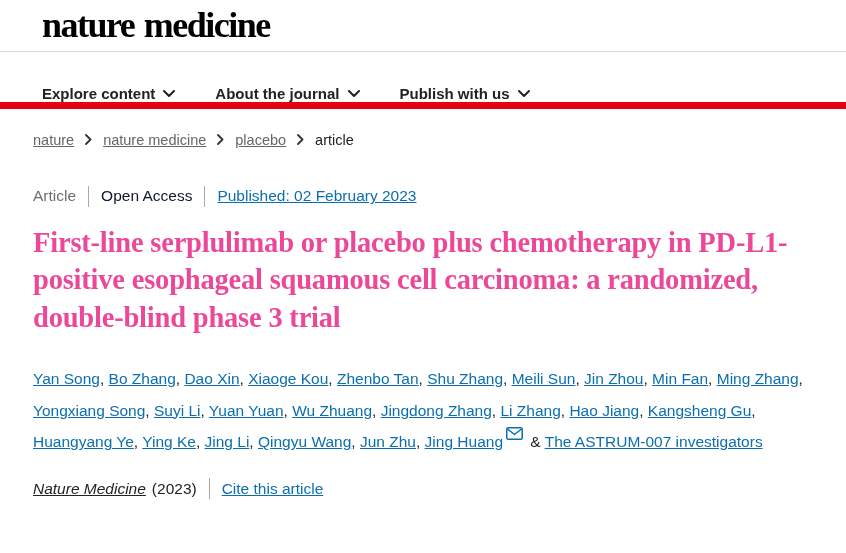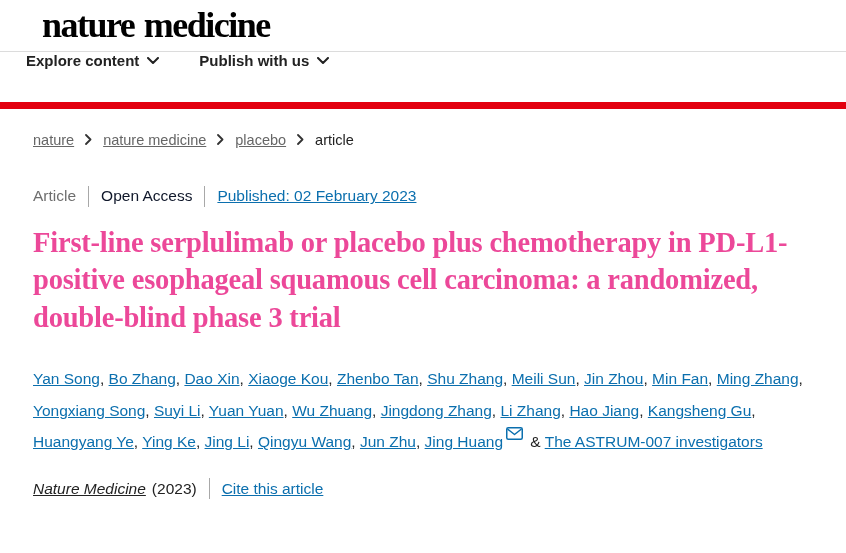--- a/index.html
+++ b/index.html
@@ -6,21 +6,21 @@
   html, body { width: 846px; height: 553px; background: #ffffff; overflow: hidden;
     font-family: "Liberation Sans", sans-serif; color: #222222; }
 
   
   .header { padding: 7px 0 6px 42px; }
   .logo { font-family: "Liberation Serif", serif; font-weight: 700; font-size: 36px;
     letter-spacing: -1.5px; word-spacing: 2px; color: #000; line-height: 1.05;
     text-decoration: none; display: inline-block; }
   .header-divider { border: none; border-top: 1px solid #dcdcdc; }
 
-  .nav { height: 50px; display: flex; align-items: flex-start; gap: 40px; padding-left: 26px; }
+  .nav { height: 50px; display: flex; align-items: flex-end; gap: 40px; padding-left: 42px; }
   .nav-item { display: inline-flex; align-items: center; gap: 8px; font-weight: 700;
     font-size: 15px; color: #222; text-decoration: none; cursor: pointer; }
   .nav-item svg { margin-top: 2px; }
 
   .red-bar { height: 7px; background: #e3000f; }
 
   
   .main { padding: 23px 42px 0 33px; }
 
   .breadcrumb { display: flex; align-items: center; gap: 11px; font-size: 14.5px;
@@ -56,20 +56,26 @@
 <body>
 
 <div class="header">
   <a class="logo" href="#">nature medicine</a>
 </div>
 <hr class="header-divider">
 
 <div class="nav">
   <a class="nav-item" href="#">
     <span>Explore content</span>
+    <svg width="12" height="8" viewBox="0 0 12 8">
+        <polyline points="1,1 6,6 11,1" fill="none" stroke="#222" stroke-width="2" stroke-linecap="round" stroke-linejoin="round"></polyline>
+      </svg>
+  </a>
+  <a class="nav-item" href="#">
+    <span>About the journal</span>
     <svg width="12" height="8" viewBox="0 0 12 8">
         <polyline points="1,1 6,6 11,1" fill="none" stroke="#222" stroke-width="2" stroke-linecap="round" stroke-linejoin="round"></polyline>
       </svg>
   </a>
   <a class="nav-item" href="#">
     <span>Publish with us</span>
     <svg width="12" height="8" viewBox="0 0 12 8">
         <polyline points="1,1 6,6 11,1" fill="none" stroke="#222" stroke-width="2" stroke-linecap="round" stroke-linejoin="round"></polyline>
       </svg>
   </a>

